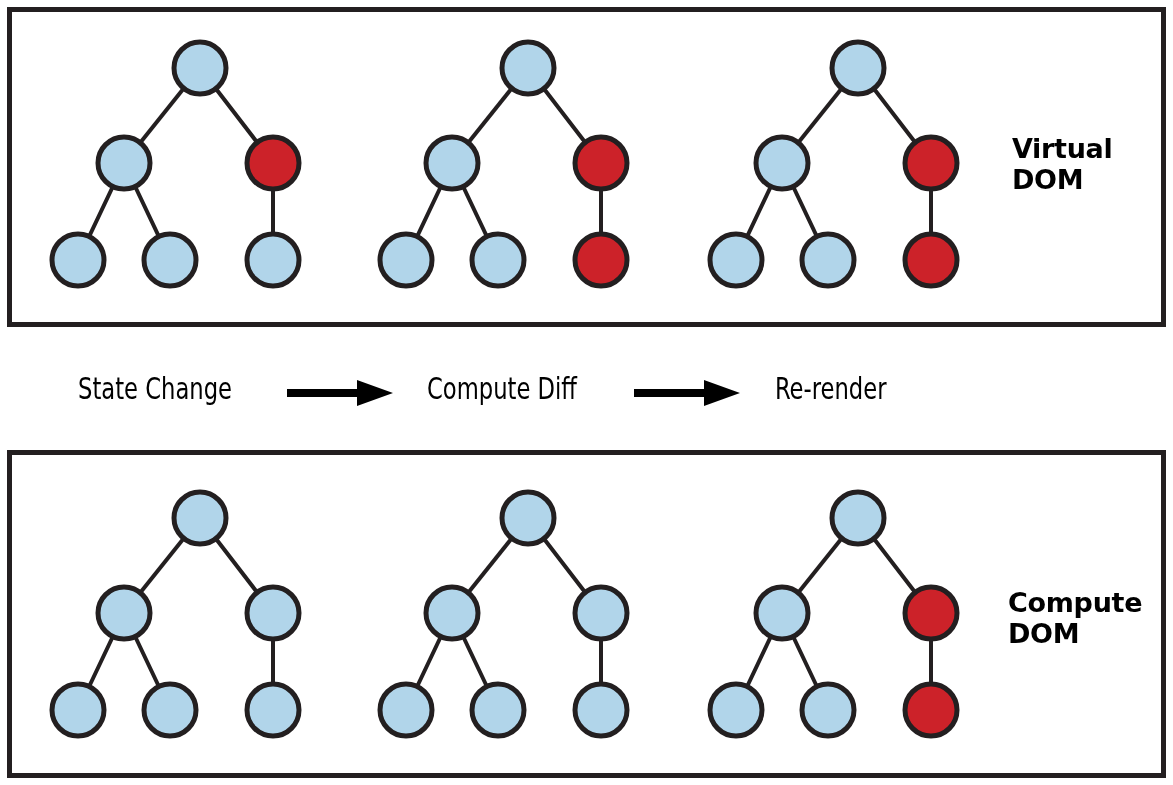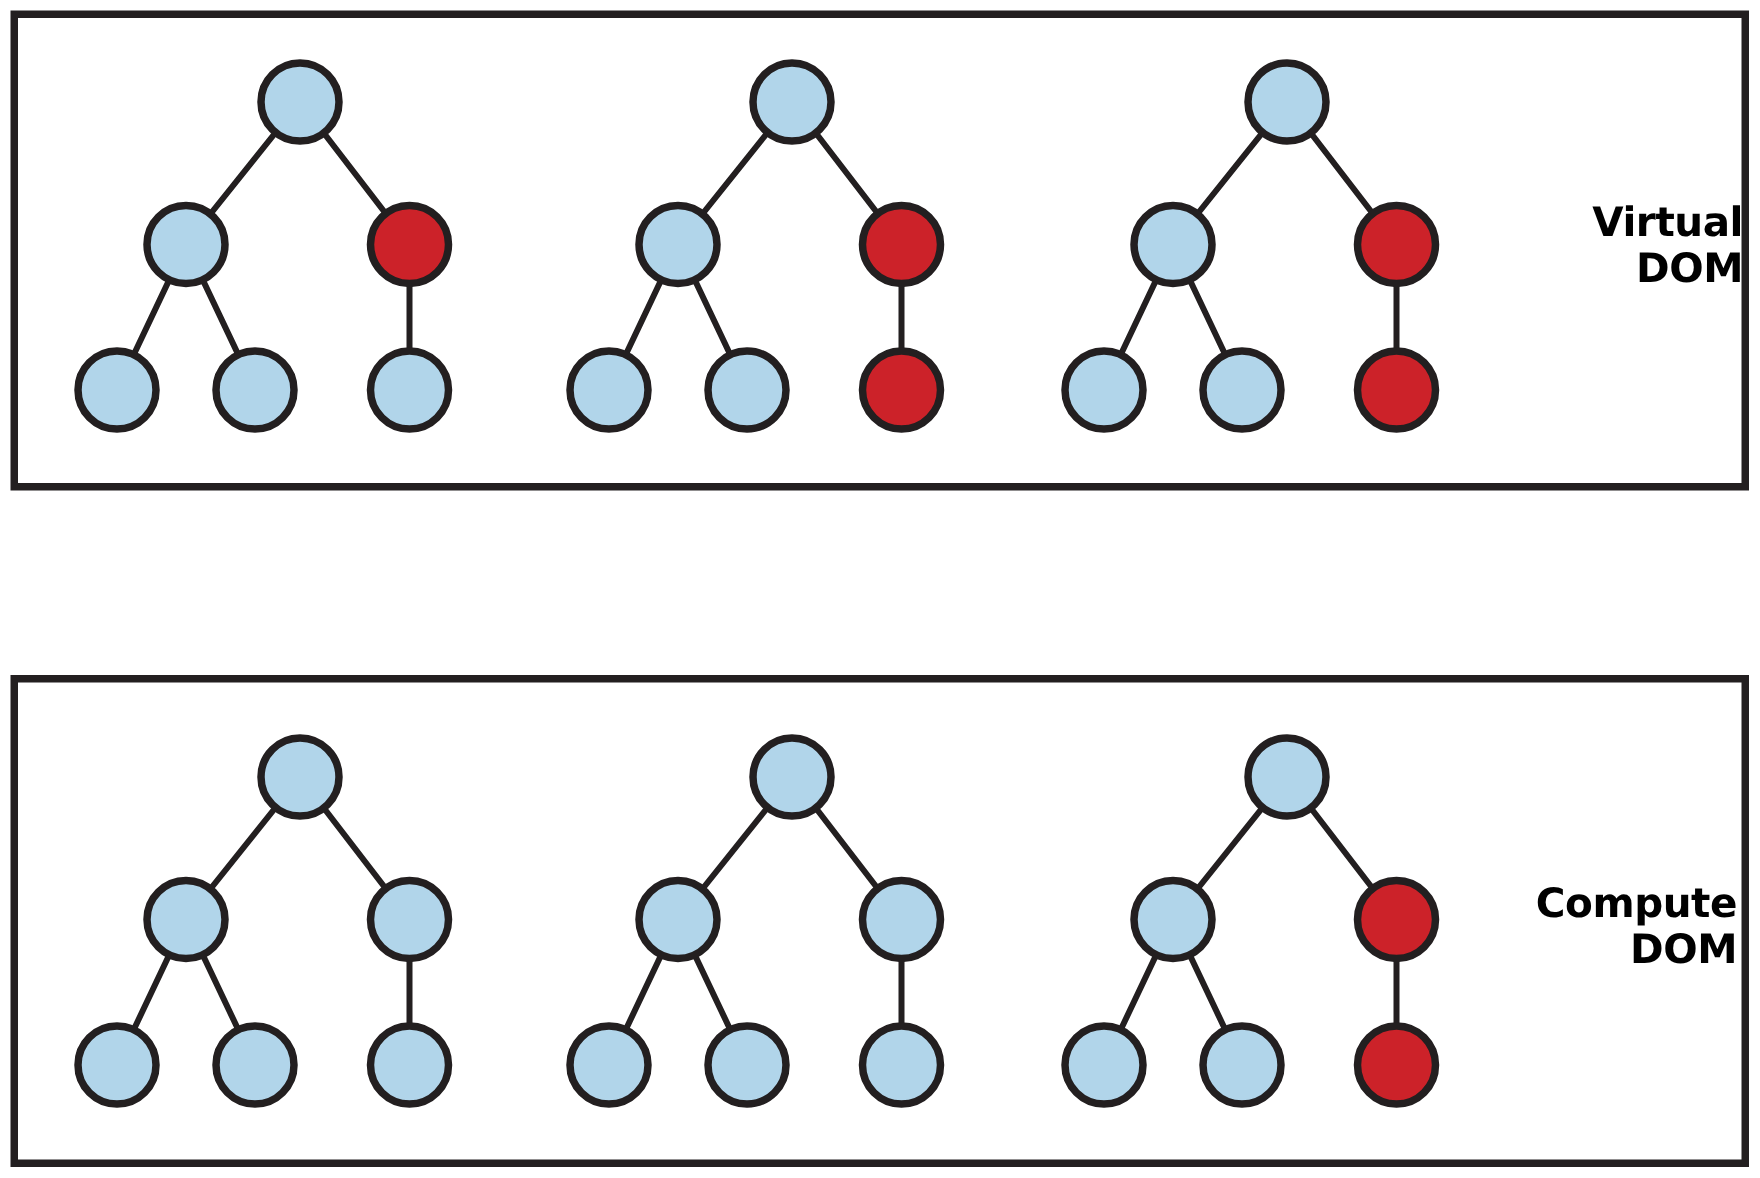--- a/index.html
+++ b/index.html
@@ -38,21 +38,21 @@
     width: 1159px;
     height: 328px;
   }
   .panel-label {
     position: absolute;
     font-family: "DejaVu Sans", "Liberation Sans", sans-serif;
     font-weight: bold;
     font-size: 27px;
     line-height: 31px;
     color: #000000;
-    text-align: right;
+    text-align: left;
     letter-spacing: -0.3px;
     white-space: pre-line;
     width: 150px;
   }
   #label-virtual-dom {
     left: 1012px;
     top: 133px;
   }
   #label-browser-dom {
     left: 1008px;
@@ -91,20 +91,39 @@
 
   <div class="panel" id="panel-virtual-dom"></div>
   <div class="panel" id="panel-browser-dom"></div>
 
   <div class="panel-label" id="label-virtual-dom">Virtual
 DOM</div>
 
   <div class="panel-label" id="label-browser-dom">Compute
 DOM</div>
 
+  <div class="flow-row">
+    <div class="flow-text" id="flow-step-0">State Change</div>
+
+    <span class="flow-arrow" id="flow-arrow-0">
+      <svg width="106" height="32" viewBox="0 0 106 32" aria-hidden="true">
+        <path d="M0 12 H70 V3 L106 16 L70 29 V20 H0 Z" fill="#000000"></path>
+      </svg>
+    </span>
+
+    <div class="flow-text" id="flow-step-1">Compute Diff</div>
+
+    <span class="flow-arrow" id="flow-arrow-1">
+      <svg width="106" height="32" viewBox="0 0 106 32" aria-hidden="true">
+        <path d="M0 12 H70 V3 L106 16 L70 29 V20 H0 Z" fill="#000000"></path>
+      </svg>
+    </span>
+
+    <div class="flow-text" id="flow-step-2">Re-render</div>
+  </div>
 
   <div id="trees-layer">
       <svg class="tree-svg" width="280" height="277" viewBox="0 0 280 277" style="left: 30px; top: 20px;">
         <line x1="170" y1="48" x2="94" y2="143" stroke="#231f20" stroke-width="4" stroke-linecap="round"></line>
         <line x1="170" y1="48" x2="243" y2="143" stroke="#231f20" stroke-width="4" stroke-linecap="round"></line>
         <line x1="94" y1="143" x2="48" y2="240" stroke="#231f20" stroke-width="4" stroke-linecap="round"></line>
         <line x1="94" y1="143" x2="140" y2="240" stroke="#231f20" stroke-width="4" stroke-linecap="round"></line>
         <line x1="243" y1="143" x2="243" y2="240" stroke="#231f20" stroke-width="4" stroke-linecap="round"></line>
         <circle cx="170" cy="48" r="26" fill="#b1d5ea" stroke="#231f20" stroke-width="5"></circle>
         <circle cx="94" cy="143" r="26" fill="#b1d5ea" stroke="#231f20" stroke-width="5"></circle>

